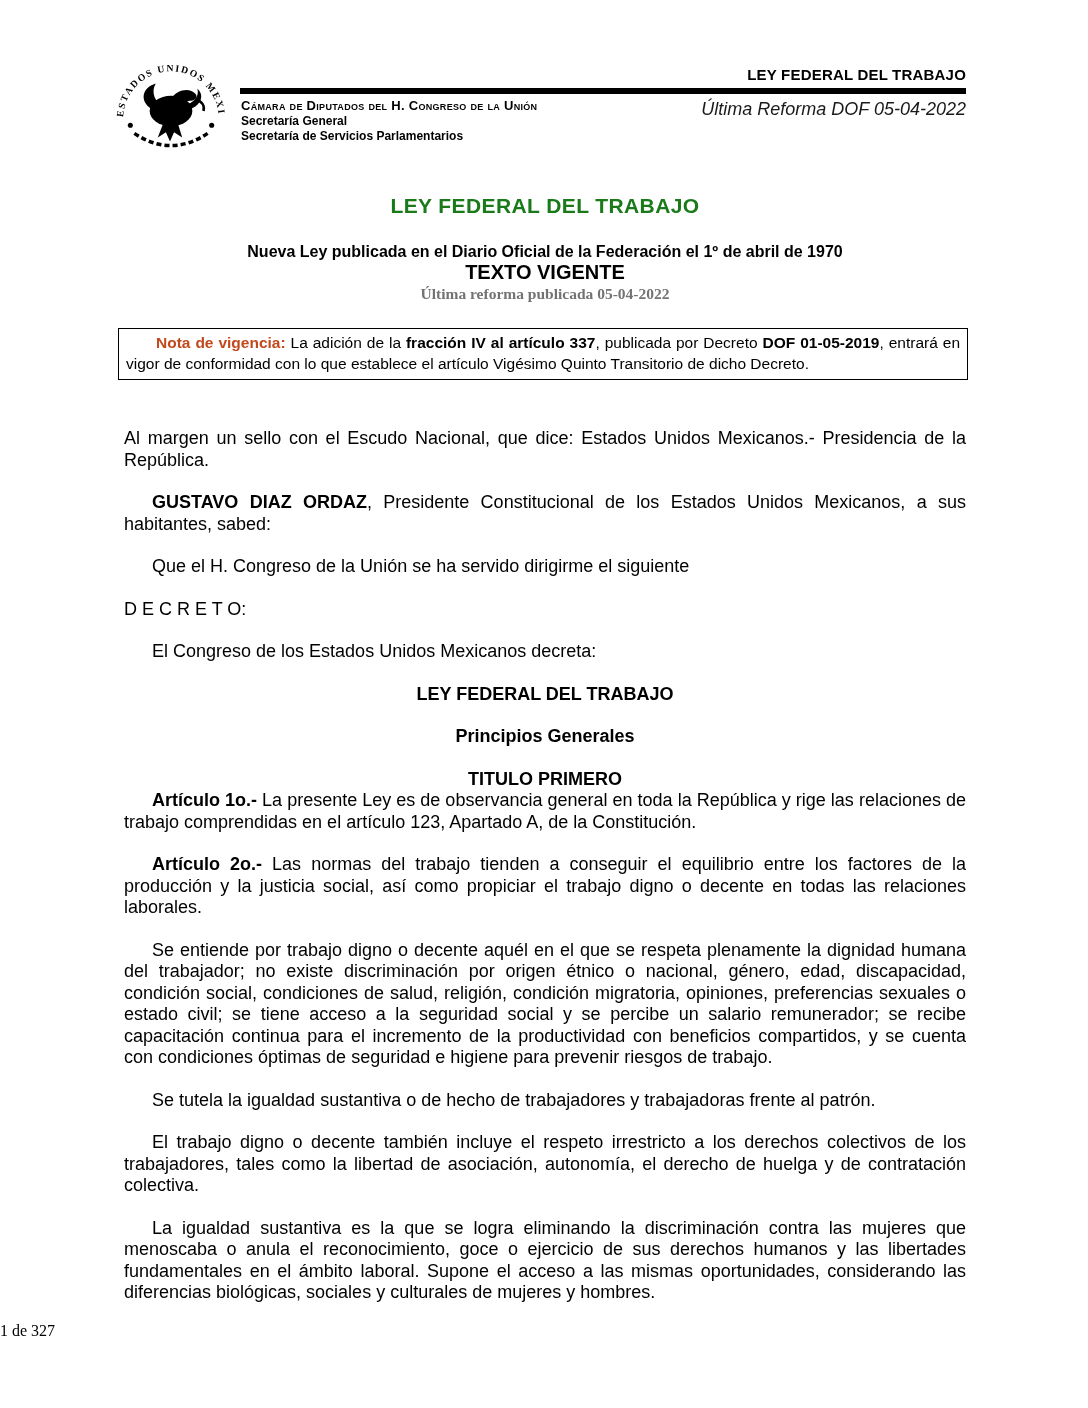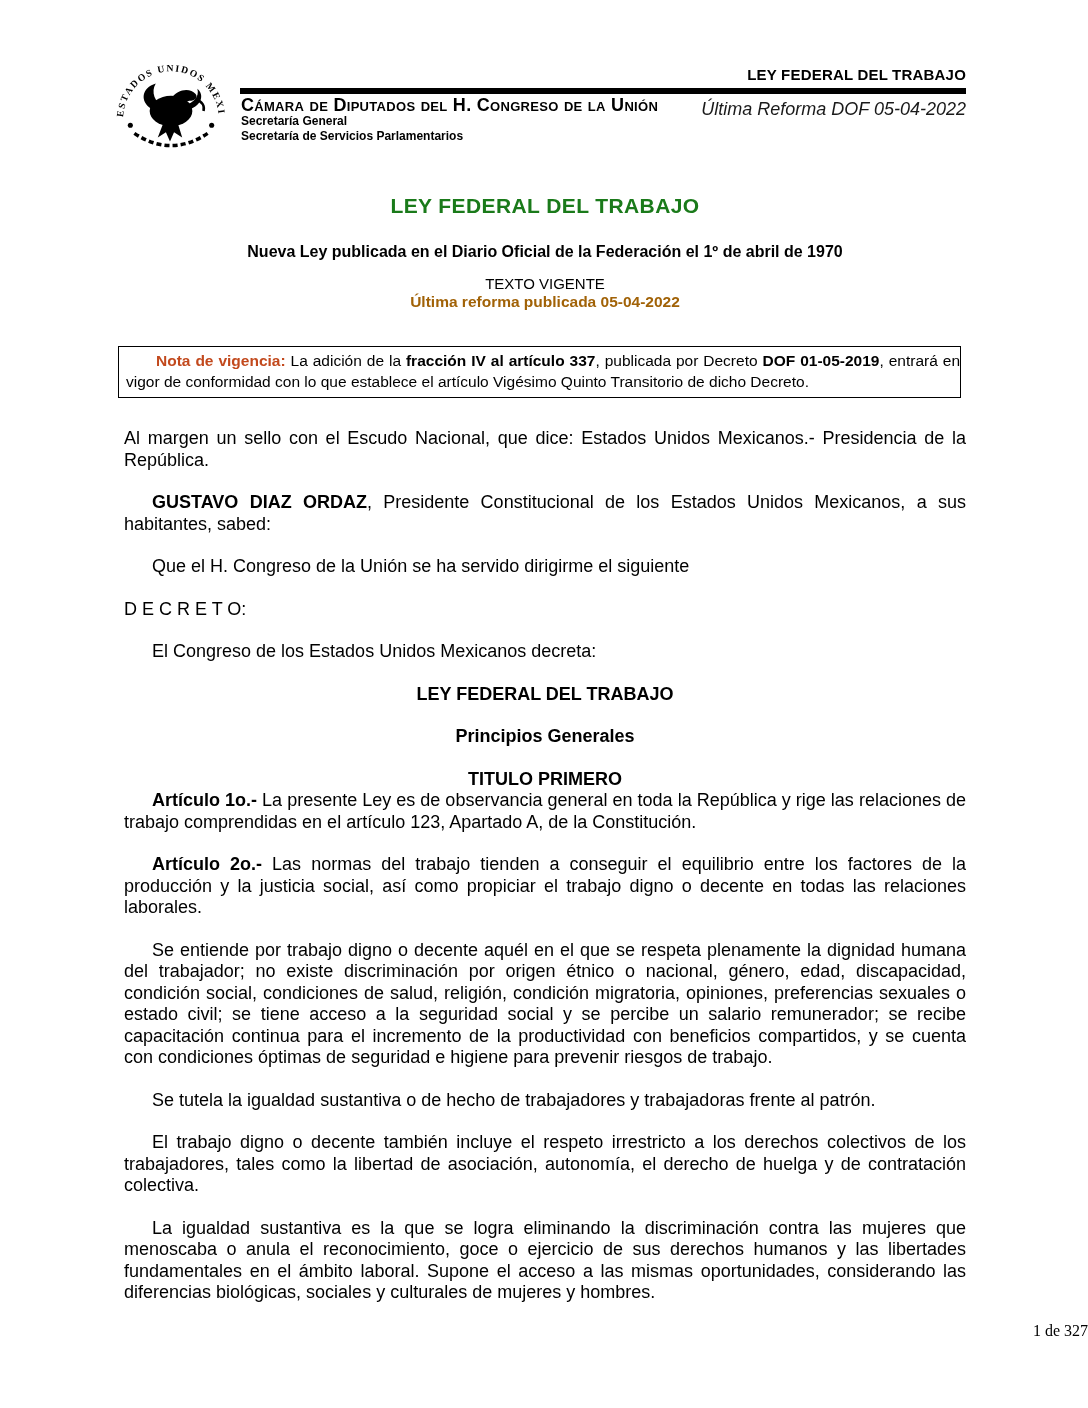--- a/index.html
+++ b/index.html
@@ -18,53 +18,53 @@
   .header-bar { position:absolute; left:240px; top:88px; width:726px; height:6px; background:#000; }
   .hdr-right-title {
     position:absolute; left:440px; top:66px; width:526px;
     text-align:right; font-weight:bold; font-size:15px; letter-spacing:0.2px;
   }
   .hdr-right-sub {
     position:absolute; left:440px; top:99px; width:526px;
     text-align:right; font-style:italic; font-size:18px; color:#1a1a1a;
   }
   .hdr-org { position:absolute; left:241px; top:98px; line-height:15.5px; }
-  .hdr-org .org1 { font-size:18px; font-weight:bold; font-variant:small-caps; letter-spacing:0.3px; }
+  .hdr-org .org1 { font-size:13px; font-weight:bold; font-variant:small-caps; letter-spacing:0.3px; }
   .hdr-org .org2, .hdr-org .org3 { font-size:12px; font-weight:bold; }
 
   
   .title-block { position:absolute; left:124px; top:194px; width:842px; text-align:center; }
   .law-title-green { font-size:21px; font-weight:bold; color:#1a7a1a; letter-spacing:0.4px; }
   .pub-line { margin-top:25px; font-size:16px; font-weight:bold; }
-  .texto-vigente { margin-top:14px; font-size:15px; font-weight:normal; }
-  .reform-line { margin-top:1px; font-size:15.5px; font-weight:bold; color:#a16207; }
+  .texto-vigente { margin-top:0; font-size:20px; font-weight:bold; }
+  .reform-line { margin-top:1px; font-size:15.5px; font-weight:bold; color:#737373;font-family:Liberation Serif, serif; }
 
   
   .nota-box {
-    position:absolute; left:118px; top:346px; width:834px;
+    position:absolute; left:118px; top:328px; width:834px;
     border:1px solid #000;
-    padding:3px 0 5px 7px;
+    padding:3px 7px 5px 7px;
     font-size:15.5px; line-height:21px; text-align:justify;
   }
   .nota-box p { margin:0; text-indent:30px; }
   .nota-label { font-weight:bold; color:#c2491d; }
   .b { font-weight:bold; }
 
   
   .body-text { position:absolute; left:124px; top:428px; width:842px; font-size:18px; line-height:21.5px; }
   .body-text p { margin:0 0 21px 0; text-align:justify; }
   .body-text p.indent { text-indent:28px; }
   .center-line { text-align:left; }
   .bold-center { text-align:center !important; font-weight:bold; }
   .tight { margin-bottom:0 !important; }
 
   
   .footer {
     position:absolute; left:0; top:1322px; width:100%;
-    text-align:right; font-family:"Liberation Serif", serif; font-size:16px;
+    text-align:left; font-family:"Liberation Serif", serif; font-size:16px;
   }
 </style>
 </head>
 <body>
 
 <div class="page">
 
   <svg class="seal" viewBox="0 0 120 114" aria-hidden="true">
     <defs>
       <path id="arcTop" d="M 13,66 A 47,47 0 1 1 107,66" fill="none"></path>

